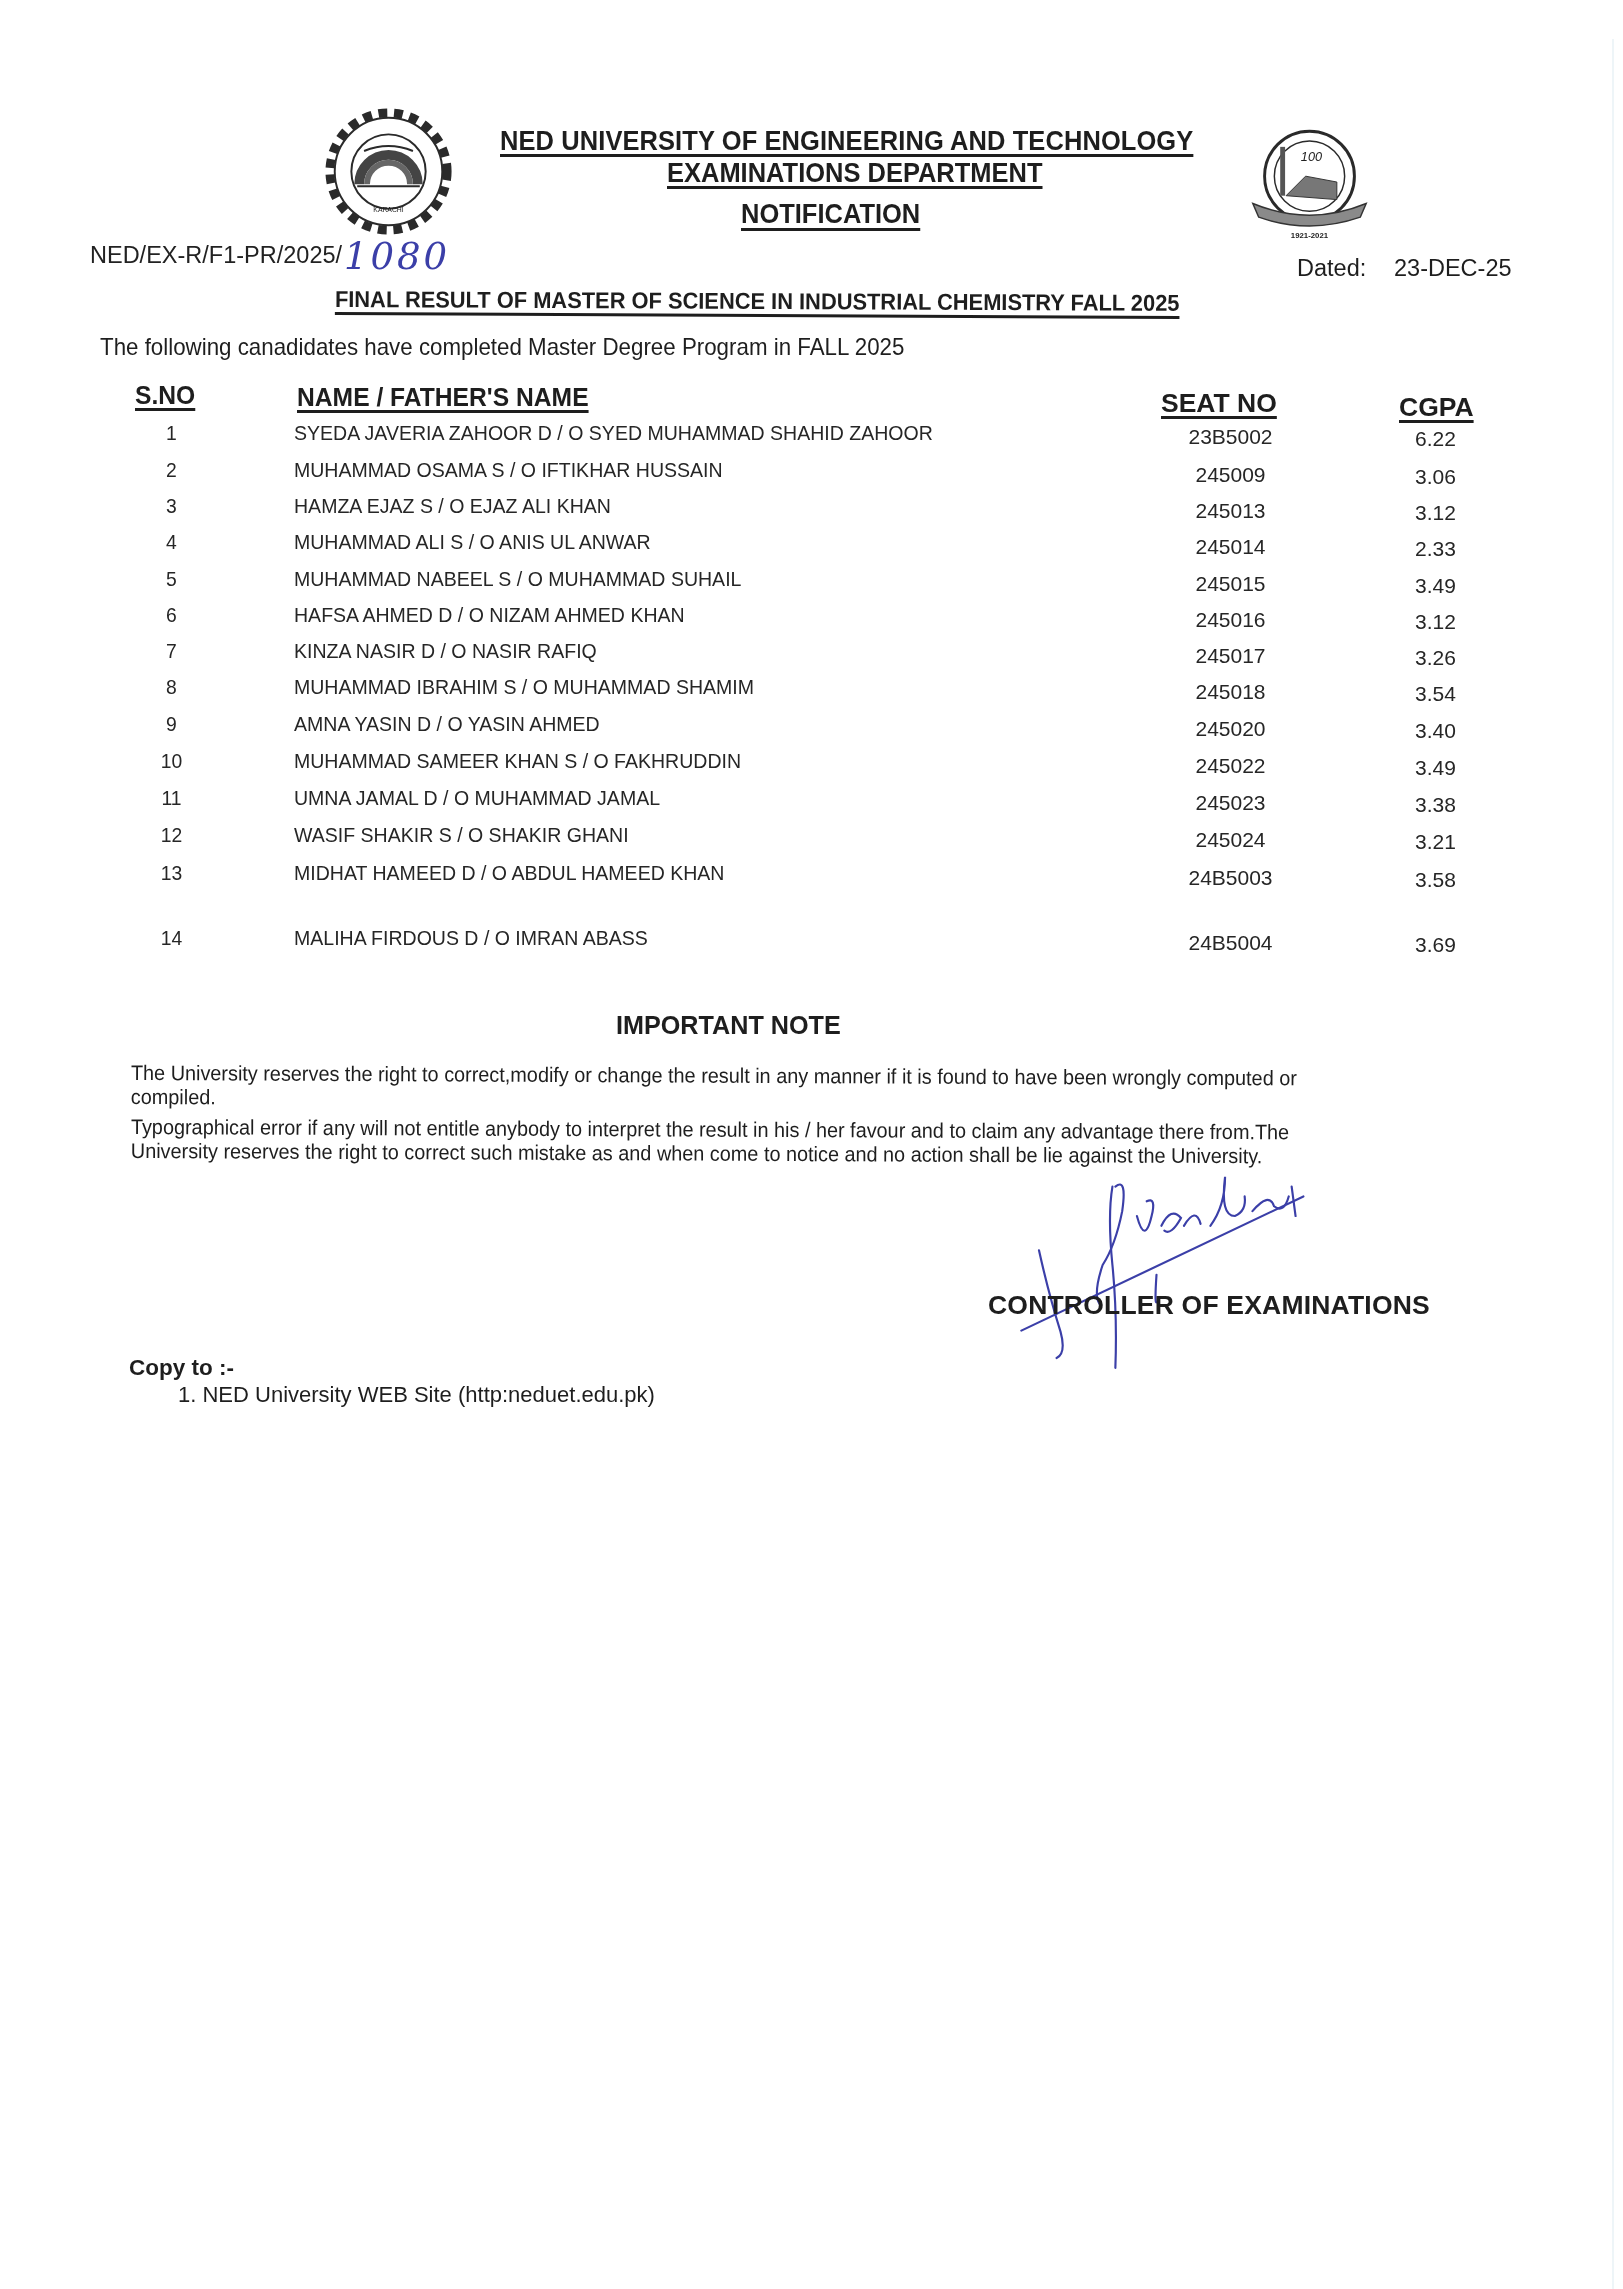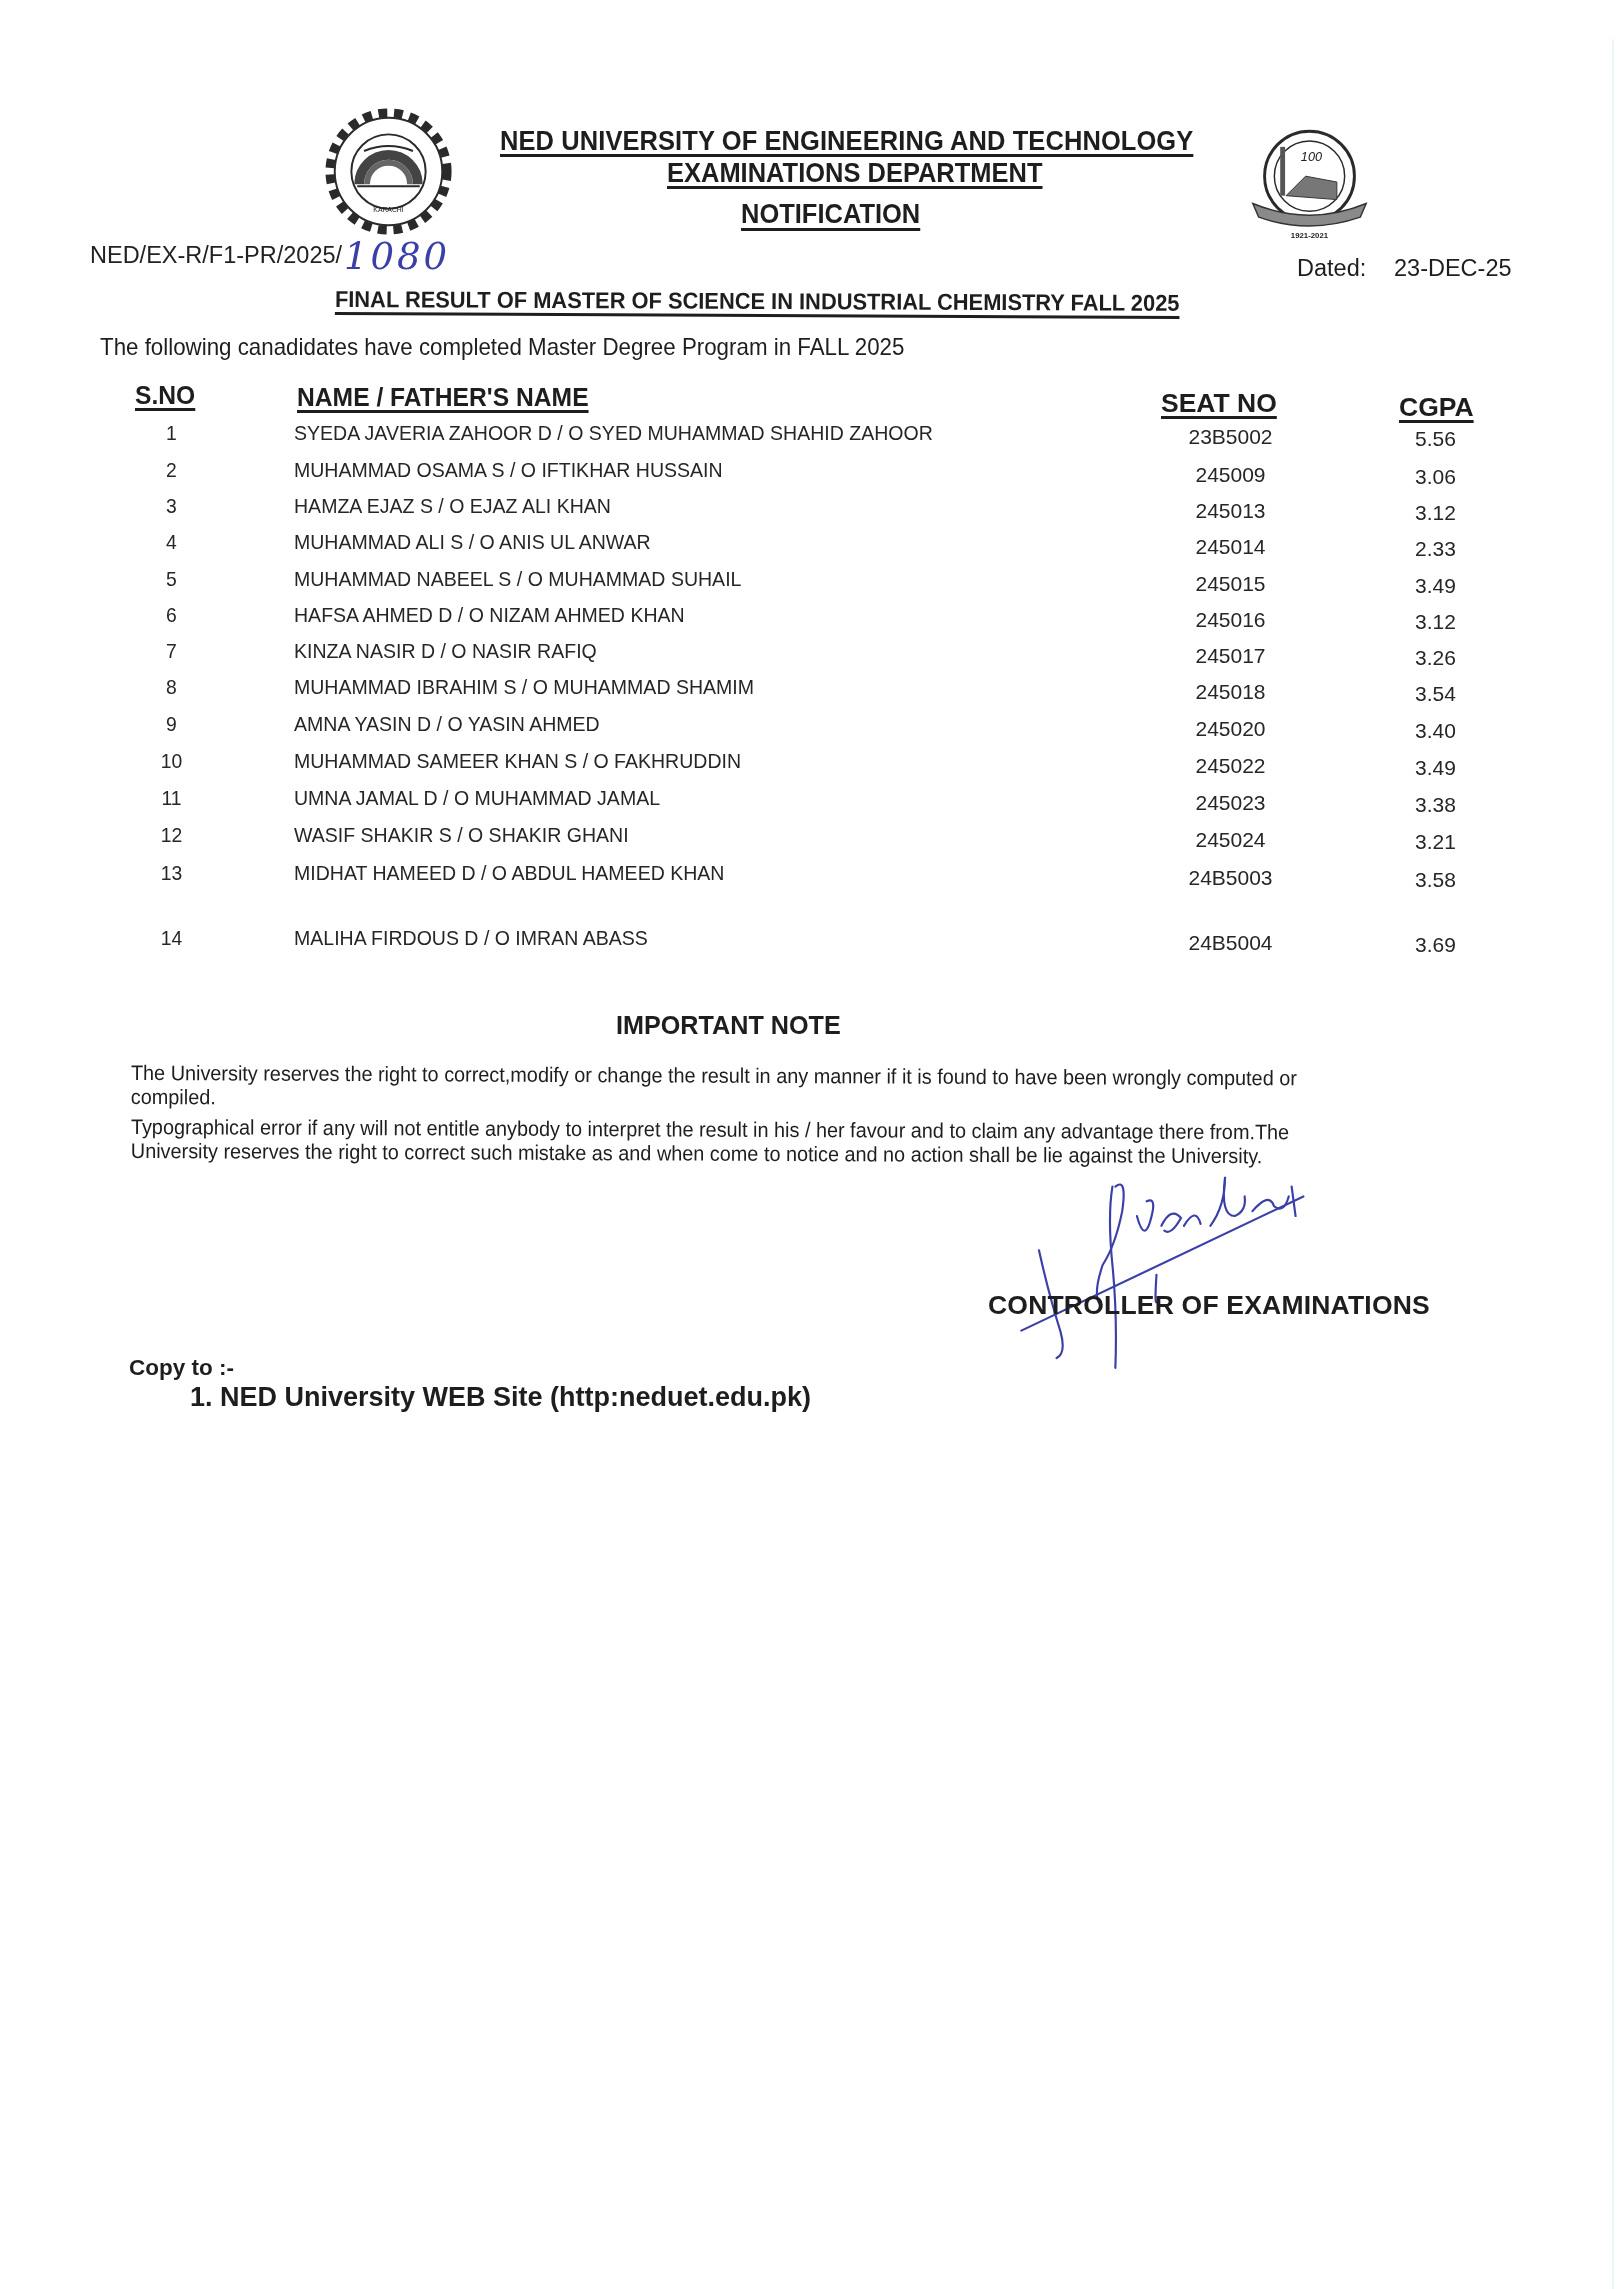--- a/index.html
+++ b/index.html
@@ -68,21 +68,21 @@
       position: absolute; left: 131px; width: 1215px; font-size: 21px; line-height: 23.5px;
       transform-origin: left top; transform: scaleX(0.945);
     }
     .note-p1 { top: 1061px; width: 1235px; transform: scaleX(0.945) rotate(0.25deg); }
     .note-p2 { top: 1115px; width: 1235px; transform: scaleX(0.945) rotate(0.25deg); }
 
     .signature { position: absolute; left: 990px; top: 1157px; width: 333px; height: 216px; }
     .controller { left: 988px; top: 1290px; font-size: 26.5px; font-weight: bold; letter-spacing: 0.2px; }
 
     .copy-to { left: 129px; top: 1355px; font-size: 22.5px; font-weight: bold; }
-    .copy-item { left: 190px; top: 1382px; font-size: 27px; font-weight: bold; }
+    .copy-item { left: 178px; top: 1382px; font-size: 22px; }
   </style>
 </head>
 <body>
 
 <div class="edge-line"></div>
 
 <svg class="logo logo-left" viewBox="0 0 135 135">
   <g fill="none" stroke="#2a2a2a">
     <g stroke-width="9" stroke-dasharray="9 7">
       <circle cx="67" cy="67" r="60"></circle>
@@ -126,21 +126,21 @@
 <div class="th th-sno">S.NO</div>
 <div class="th th-name">NAME / FATHER'S NAME</div>
 <div class="th th-seat">SEAT NO</div>
 <div class="th th-cgpa">CGPA</div>
 
 <div id="rows">
   <div class="row" style="top:421px">
     <span class="cell c-sno">1</span>
     <span class="cell c-name">SYEDA JAVERIA ZAHOOR D / O SYED MUHAMMAD SHAHID ZAHOOR</span>
     <span class="cell c-seat" style="top:3.9px">23B5002</span>
-    <span class="cell c-cgpa" style="top:5.9px">5.56</span>
+    <span class="cell c-cgpa" style="top:5.9px">6.22</span>
   </div>
   <div class="row" style="top:458px">
     <span class="cell c-sno">2</span>
     <span class="cell c-name">MUHAMMAD OSAMA S / O IFTIKHAR HUSSAIN</span>
     <span class="cell c-seat" style="top:4.9px">245009</span>
     <span class="cell c-cgpa" style="top:6.9px">3.06</span>
   </div>
   <div class="row" style="top:494px">
     <span class="cell c-sno">3</span>
     <span class="cell c-name">HAMZA EJAZ S / O EJAZ ALI KHAN</span>

